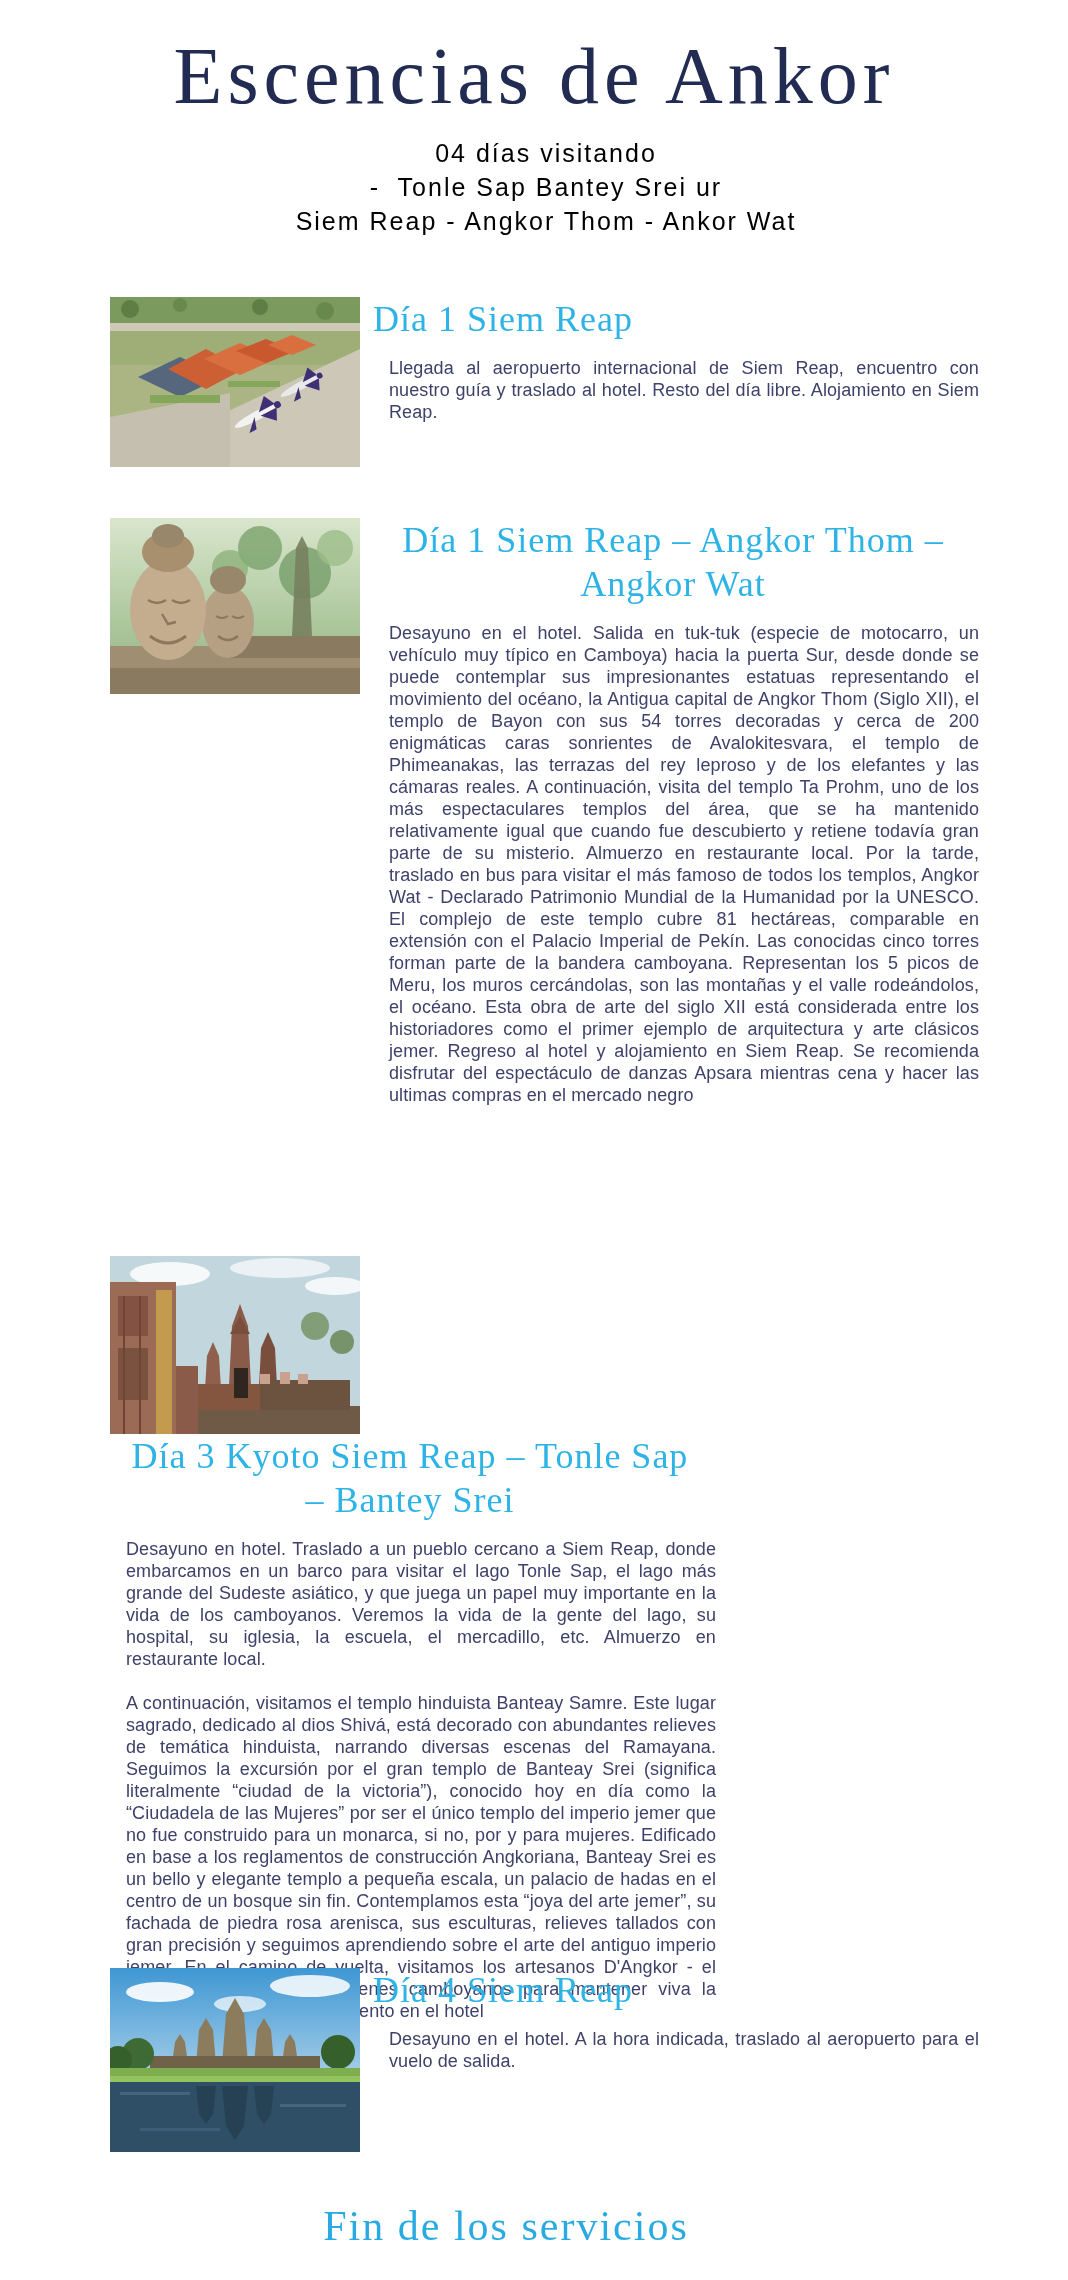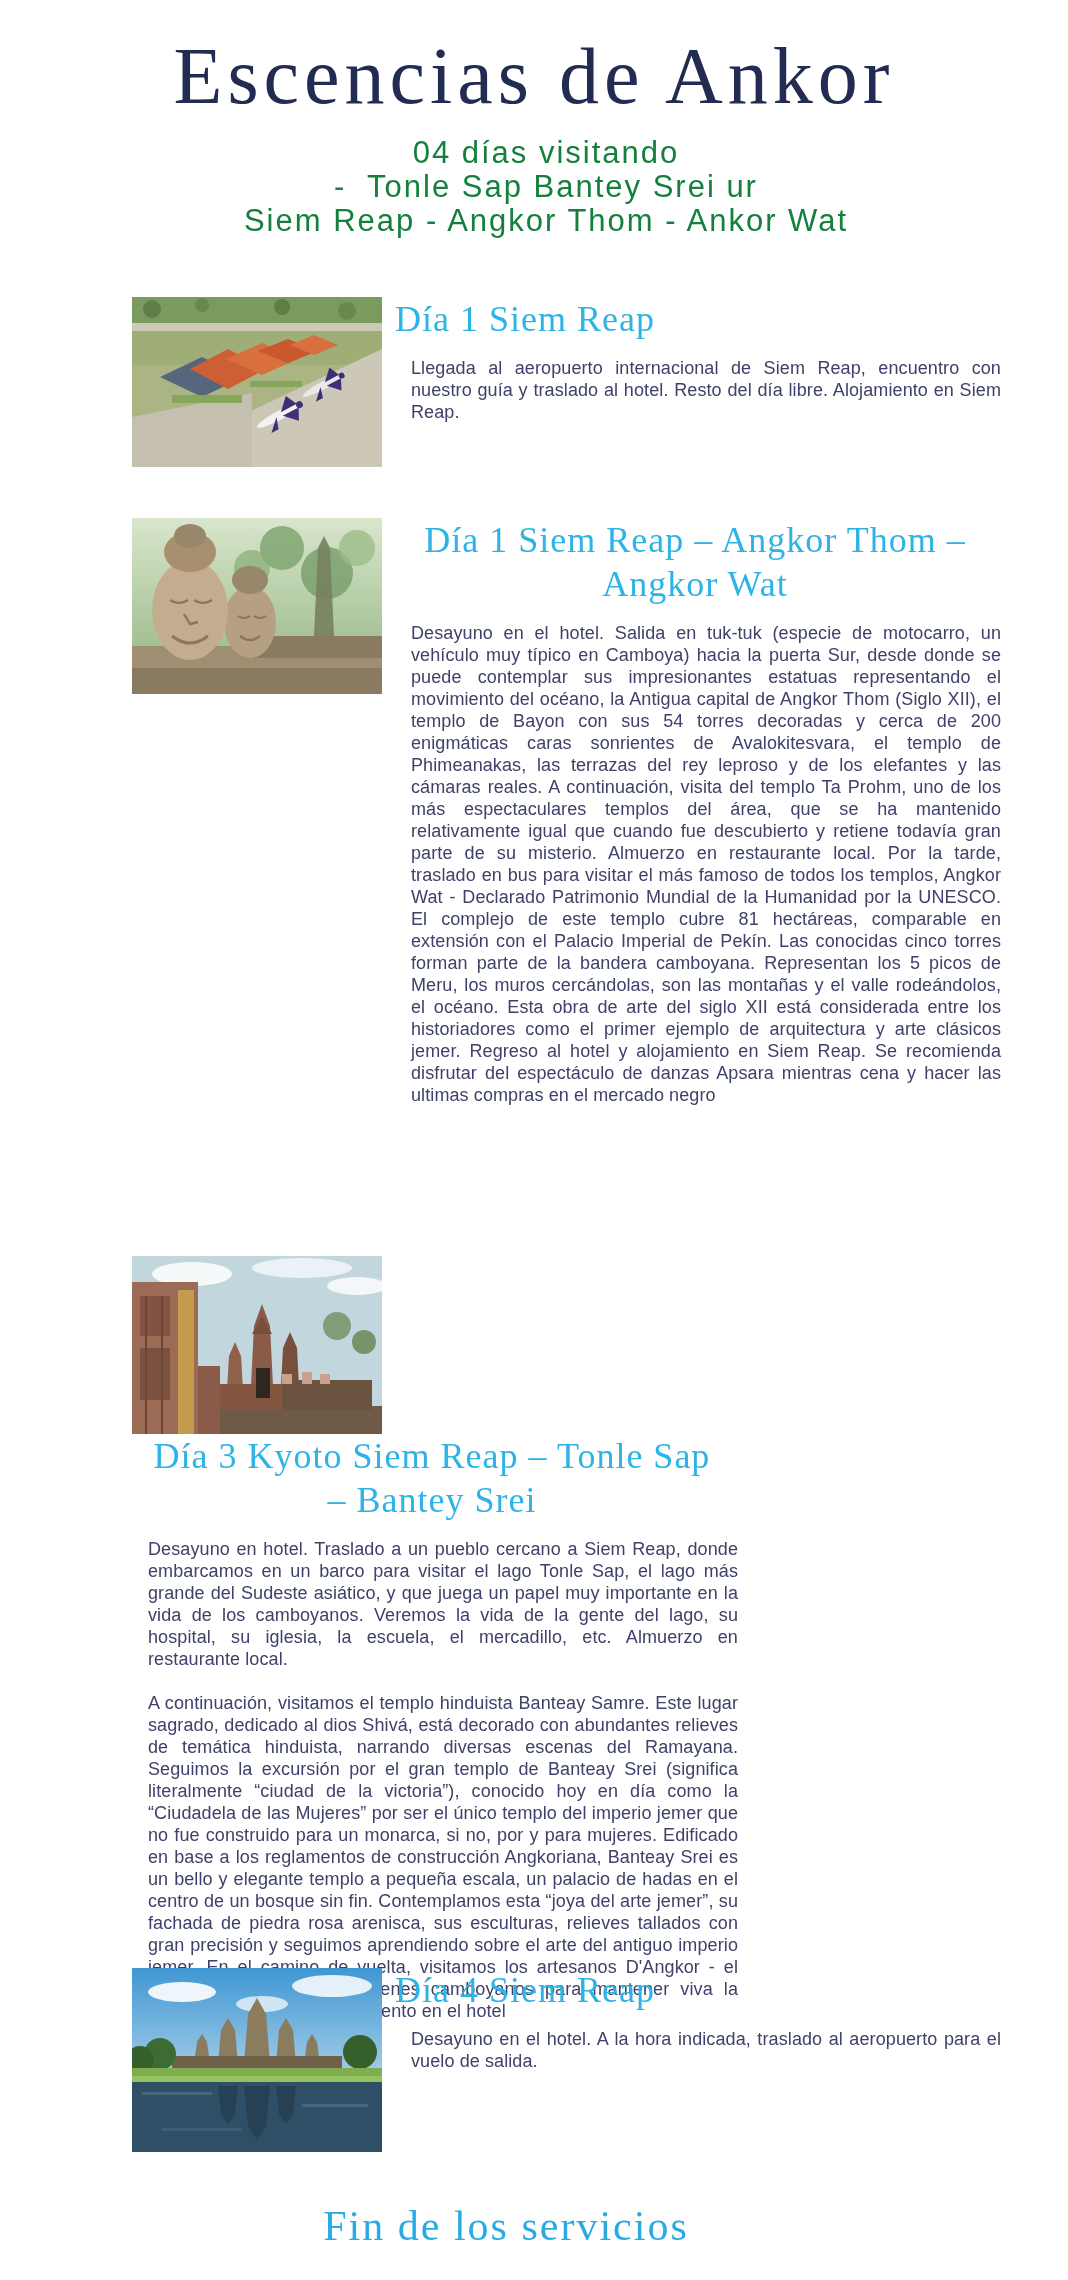--- a/index.html
+++ b/index.html
@@ -8,25 +8,25 @@
     background:#ffffff; overflow:hidden;
     font-family:"Liberation Sans", sans-serif;
   }
 
   
   .header { position:absolute; top:30px; left:0; width:100%; text-align:center; }
   .title {
     margin:0; font-family:"Liberation Serif", serif; font-weight:400;
     font-size:80px; line-height:92px; letter-spacing:5px; color:#222b52;
   }
-  .subtitle { margin-top:14px; color:#15803d; font-size:31px; line-height:34px; letter-spacing:2px;margin-left:24px; }
+  .subtitle { margin-top:14px; color:#000000; font-size:25px; line-height:34px; letter-spacing:2px;margin-left:24px; }
   .subtitle div { white-space:pre; }
 
   
-  .day { position:absolute; left:80px; display:flex; align-items:flex-start; }
+  .day { position:absolute; left:58px; display:flex; align-items:flex-start; }
   .photo { flex:none; width:250px; margin-right:13px; overflow:hidden; }
   .photo svg { display:block; }
   .content { width:622px; }
   .day-heading {
     margin:0 0 6px 0; font-family:"Liberation Serif", serif; font-weight:400;
     color:#2db3e6; font-size:36px; line-height:44px; letter-spacing:1px;
   }
   .day-heading span { display:block; }
   .day-heading.centered { width:600px; text-align:center; margin-bottom:16px; }
   .content p {

